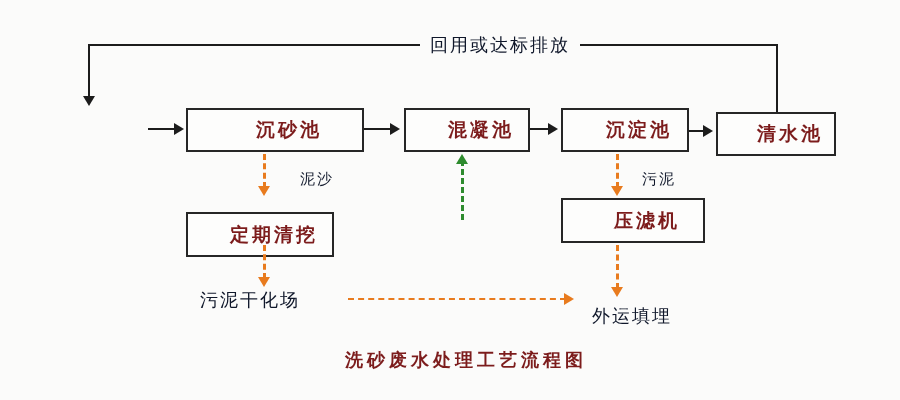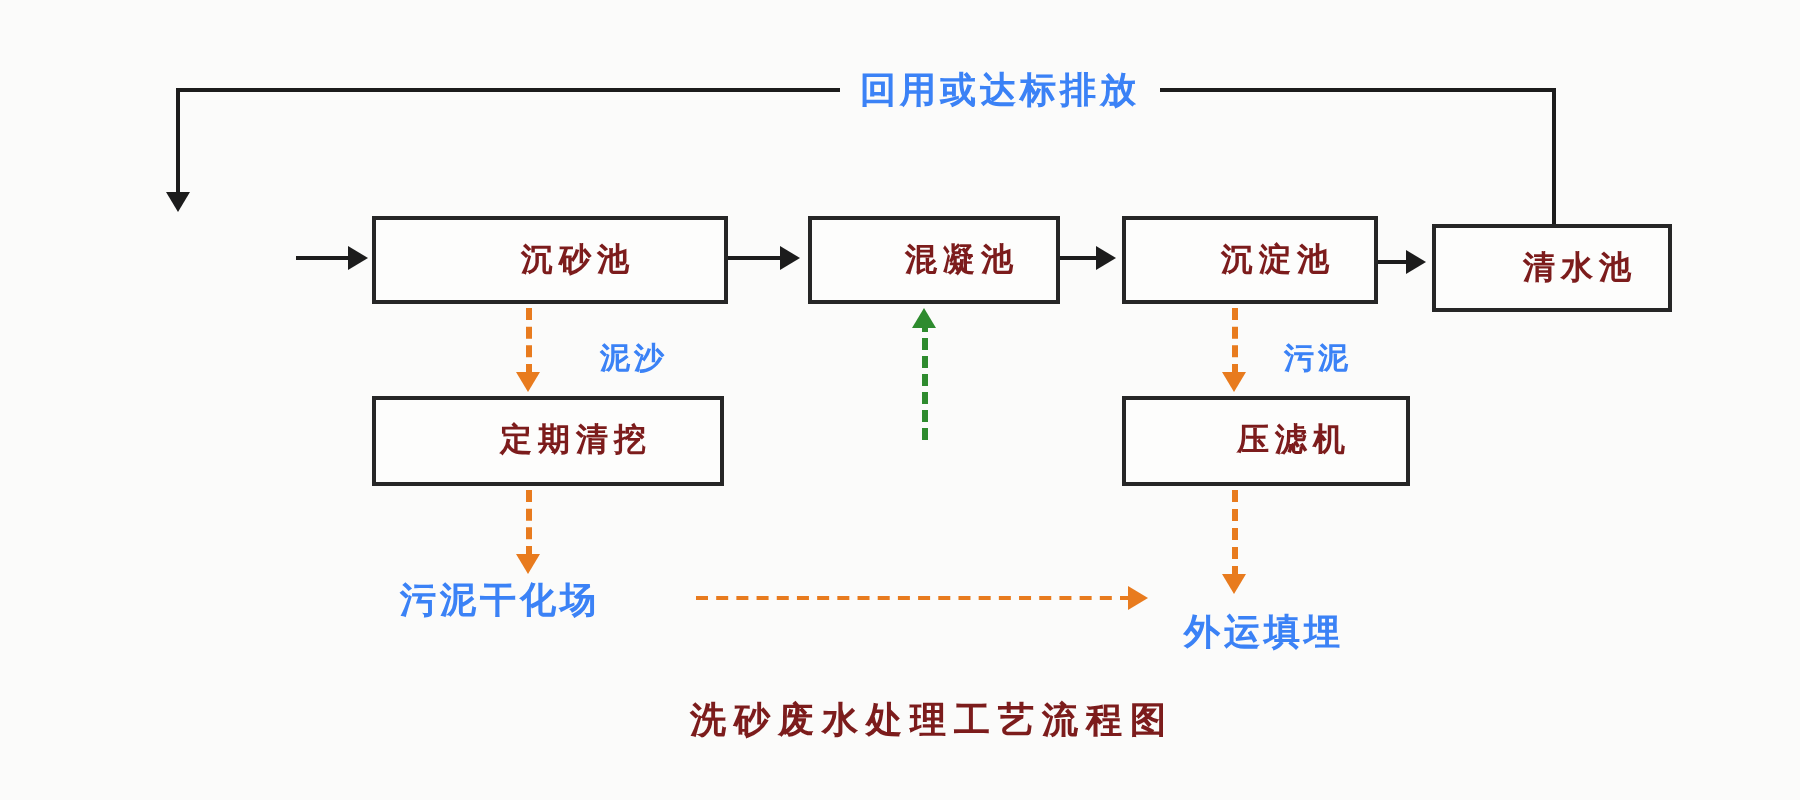--- a/index.html
+++ b/index.html
@@ -1,18 +1,18 @@
 <!DOCTYPE html>
 <html><head>
 <meta charset="utf-8">
 <style>
   html,body{margin:0;padding:0;background:#fff;}
   .stage{position:relative;width:900px;height:400px;background:#fbfbfa;font-family:"Liberation Serif","DejaVu Serif",serif;overflow:hidden;}
-  .box{position:absolute;border:2px solid #262626;background:#fdfdfc;display:flex;align-items:center;justify-content:center;font-weight:bold;font-size:16px;color:#7c1c1c;letter-spacing:3px;box-sizing:border-box;padding-left:28px;}
-  .lbl{position:absolute;font-weight:bold;color:#3b82f6;letter-spacing:2px;white-space:nowrap;}
+  .box{position:absolute;border:2px solid #262626;background:#fdfdfc;display:flex;align-items:center;justify-content:center;font-weight:bold;font-size:19px;color:#7c1c1c;letter-spacing:3px;box-sizing:border-box;padding-left:28px;}
+  .lbl{position:absolute;font-weight:normal;color:#0f172a;letter-spacing:2px;white-space:nowrap;}
   .hline{position:absolute;height:0;border-top:2px solid #1c1c1c;}
   .vline{position:absolute;width:0;border-left:2px solid #1c1c1c;}
   .dashv-o{position:absolute;width:0;border-left:3px dashed #e87b1e;}
   .dashv-g{position:absolute;width:0;border-left:3px dashed #2e8b2e;}
   .dashh-o{position:absolute;height:0;border-top:2px dashed #e87b1e;}
   .tri{position:absolute;width:0;height:0;}
   .tri-right{border-top:6px solid transparent;border-bottom:6px solid transparent;border-left:10px solid #1c1c1c;}
   .tri-down{border-left:6px solid transparent;border-right:6px solid transparent;border-top:10px solid #1c1c1c;}
   .tri-down-o{border-left:6px solid transparent;border-right:6px solid transparent;border-top:10px solid #e87b1e;}
   .tri-up-g{border-left:6px solid transparent;border-right:6px solid transparent;border-bottom:10px solid #2e8b2e;}
@@ -44,21 +44,21 @@
 
   <div class="box" style="left:561px;top:108px;width:128px;height:44px">沉淀池</div>
   <div class="hline" style="left:689px;top:130px;width:16px"></div>
   <div class="tri tri-right" style="left:703px;top:125px"></div>
 
   <div class="box" style="left:716px;top:112px;width:120px;height:44px">清水池</div>
 
   <div class="dashv-o" style="left:263px;top:154px;height:34px"></div>
   <div class="tri tri-down-o" style="left:258px;top:186px"></div>
   <div class="lbl" style="left:300px;top:170px;font-size:15px">泥沙</div>
-  <div class="box" style="left:186px;top:198px;width:176px;height:45px">定期清挖</div>
+  <div class="box" style="left:186px;top:212px;width:148px;height:45px">定期清挖</div>
 
   <div class="dashv-o" style="left:263px;top:245px;height:34px"></div>
   <div class="tri tri-down-o" style="left:258px;top:277px"></div>
   <div class="lbl" style="left:200px;top:288px;font-size:18px">污泥干化场</div>
 
   <div class="dashh-o" style="left:348px;top:298px;width:218px"></div>
   <div class="tri tri-right-o" style="left:564px;top:293px"></div>
   <div class="lbl" style="left:592px;top:304px;font-size:18px">外运填埋</div>
 
   <div class="dashv-g" style="left:461px;top:160px;height:60px"></div>

